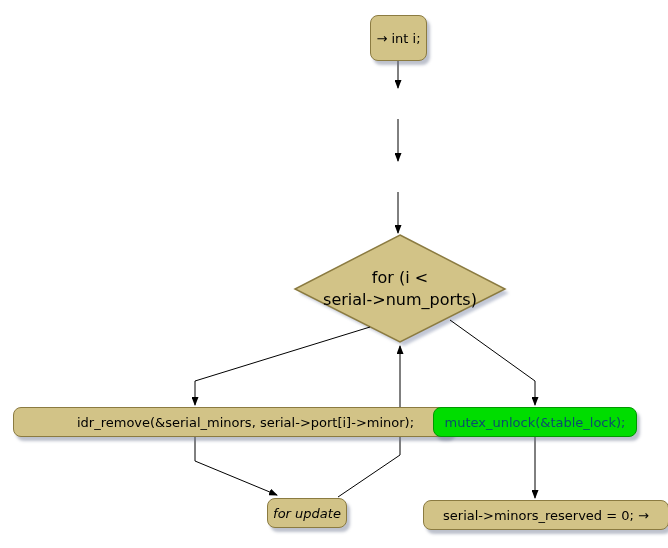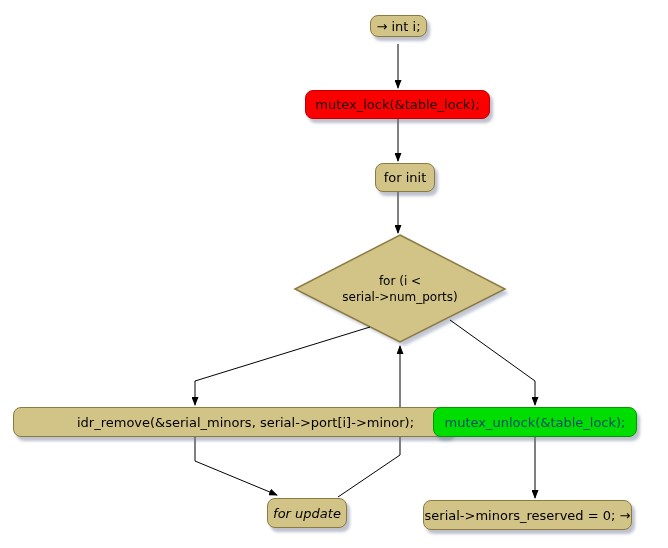--- a/index.html
+++ b/index.html
@@ -37,21 +37,21 @@
     color: #1c0000;
   }
   .node.green {
     background: #00DD00;
     border-color: #009900;
     color: #0c4a6e;
   }
   .diamond-label {
     position: absolute;
     z-index: 2;
-    font-size: 12px;
+    font-size: 16px;
     color: #000000;
     text-align: center;
     white-space: pre-line;
     line-height: 1.35;
     transform: translate(-50%, -50%);
   }
 </style>
 </head>
 <body>
 
@@ -74,30 +74,28 @@
     <polyline points="398,44 398,88" fill="none" stroke="#000" stroke-width="1" marker-end="url(#arr)"></polyline>
     <polyline points="398,119 398,161" fill="none" stroke="#000" stroke-width="1" marker-end="url(#arr)"></polyline>
     <polyline points="398,192 398,233" fill="none" stroke="#000" stroke-width="1" marker-end="url(#arr)"></polyline>
     <polyline points="370,327 195,381 195,405" fill="none" stroke="#000" stroke-width="1" marker-end="url(#arr)"></polyline>
     <polyline points="450,320 535,381 535,405" fill="none" stroke="#000" stroke-width="1" marker-end="url(#arr)"></polyline>
     <polyline points="195,437 195,461 277,495" fill="none" stroke="#000" stroke-width="1" marker-end="url(#arr)"></polyline>
     <polyline points="338,497 400,455 400,346" fill="none" stroke="#000" stroke-width="1" marker-end="url(#arr)"></polyline>
     <polyline points="535,437 535,498" fill="none" stroke="#000" stroke-width="1" marker-end="url(#arr)"></polyline>
   </svg>
 
-  <div class="node" style="left:370px; top:15px; width:57px; height:22px;">→ int i;</div>
+  <div class="node" style="left:370px; top:15px; width:57px; height:46px;">→ int i;</div>
 
-  <div class="node red" style="left:305px; top:90px; width:185px; height:29px;">mutex_lock(&amp;table_lock);</div>
 
-  <div class="node" style="left:375px; top:163px; width:60px; height:29px;">for init</div>
 
   <div class="diamond-label" style="left:400px; top:289px;">for (i &lt;
 serial-&gt;num_ports)</div>
 
   <div class="node" style="left:13px; top:407px; width:440px; height:30px;padding-left:25px;">idr_remove(&amp;serial_minors, serial-&gt;port[i]-&gt;minor);</div>
 
   <div class="node green" style="left:433px; top:407px; width:204px; height:30px;">mutex_unlock(&amp;table_lock);</div>
 
   <div class="node" style="left:267px; top:498px; width:80px; height:30px;font-style:italic;">for update</div>
 
-  <div class="node" style="left:423px; top:500px; width:209px; height:30px;">serial-&gt;minors_reserved = 0; →</div>
+  <div class="node" style="left:423px; top:500px; width:246px; height:30px;">serial-&gt;minors_reserved = 0; →</div>
 
 </div>
 
 </body></html>

